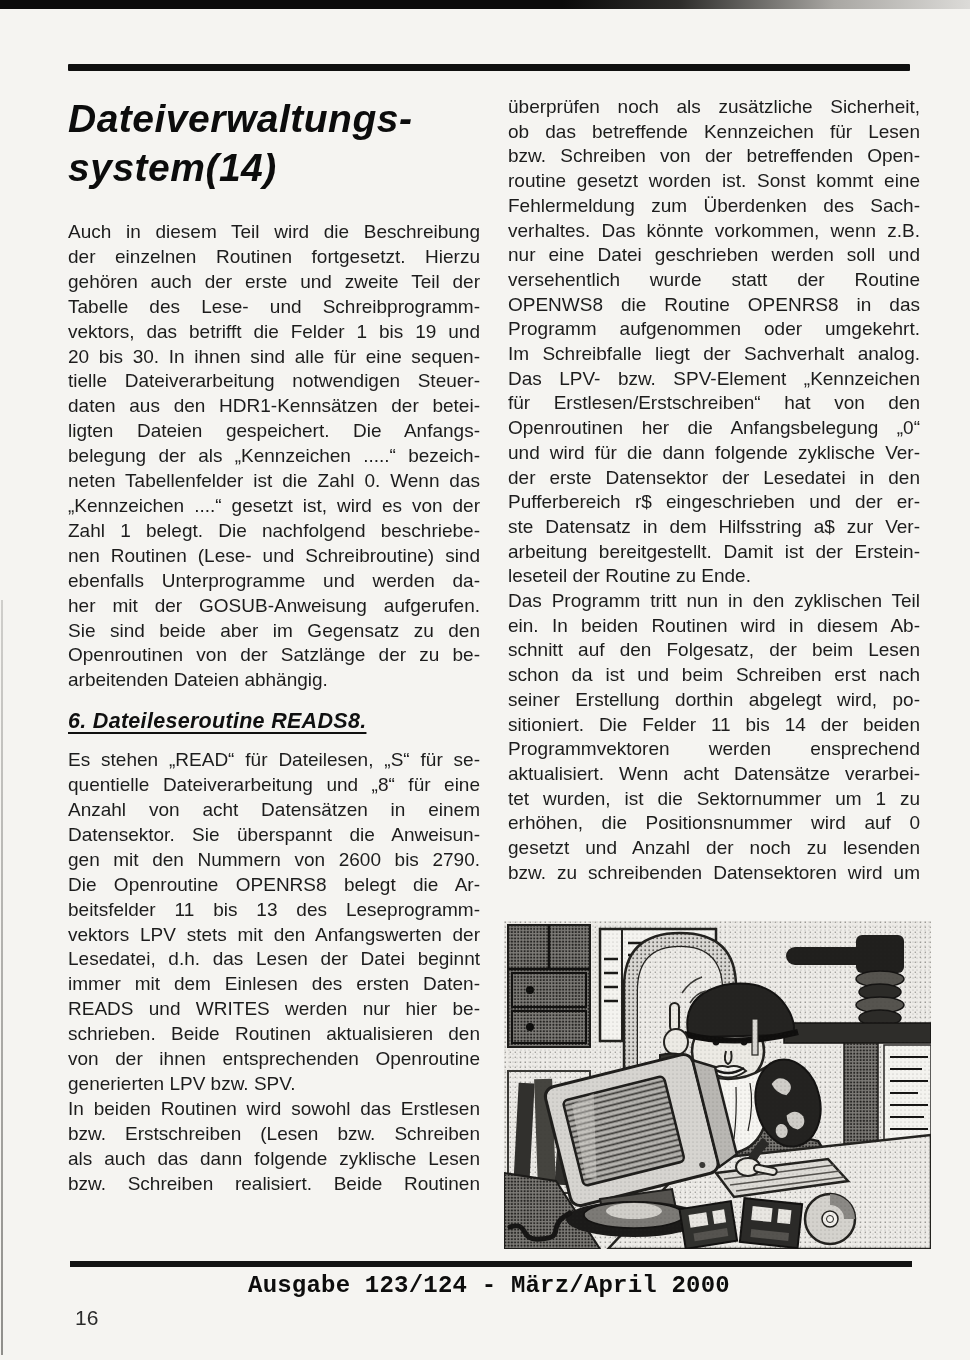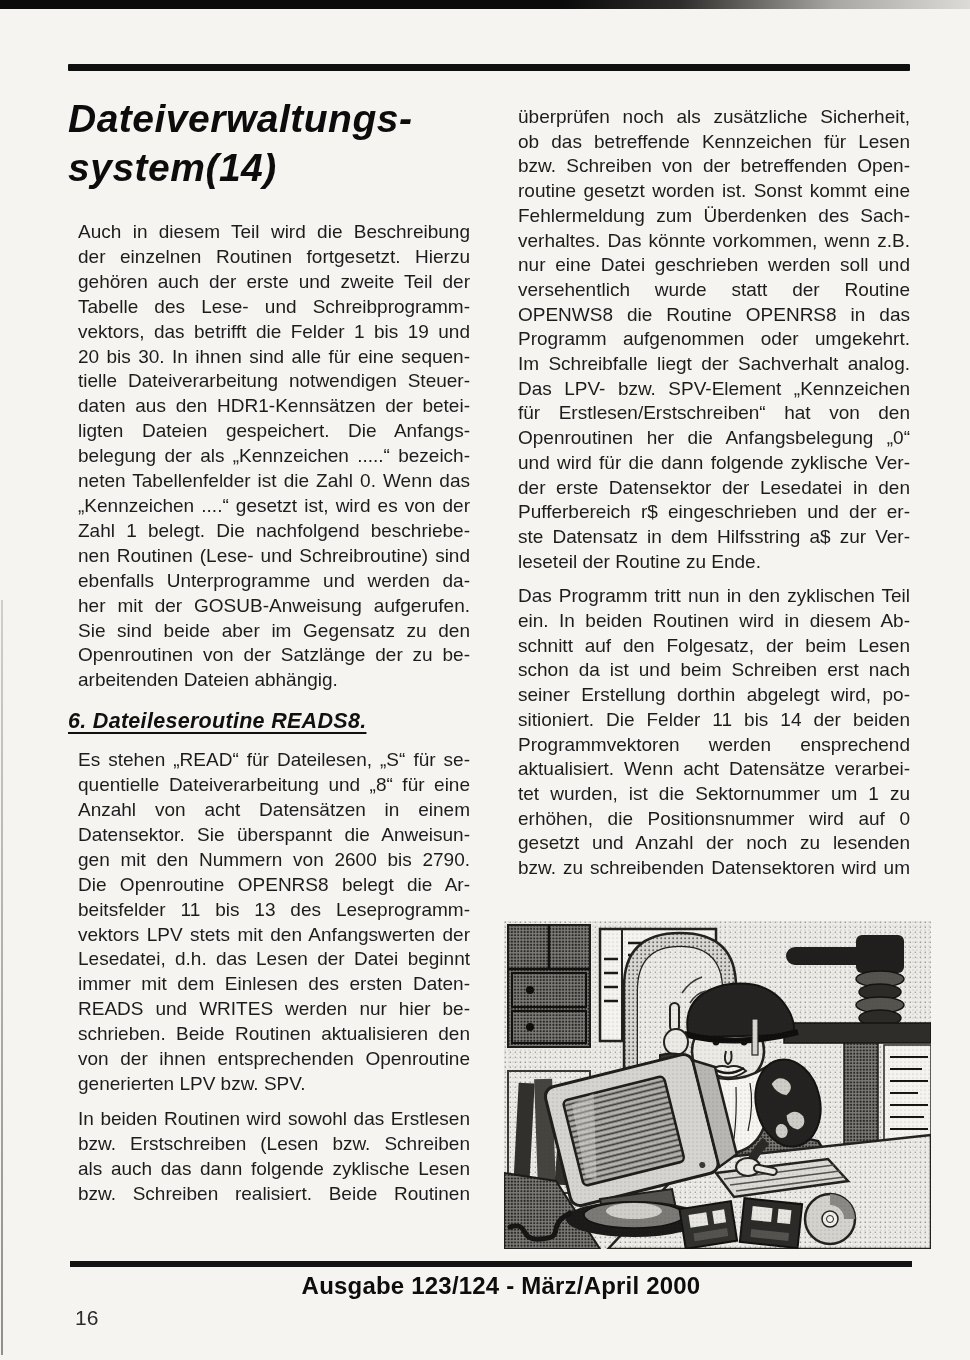--- a/index.html
+++ b/index.html
@@ -16,34 +16,34 @@
   .head-rule{position:absolute;left:68px;top:64px;width:842px;height:7px;background:#101010;border-radius:1px;}
   .foot-rule{position:absolute;left:70px;top:1261px;width:842px;height:6px;background:#131313;}
 
   .col{position:absolute;width:412px;}
   .col-left{left:68px;top:94px;}
   .col-right{left:508px;top:95px;}
 
   .title{margin:0 0 28px 0;font-family:Liberation Sans, sans-serif;font-style:italic;font-weight:700;
     font-size:39px;line-height:49px;color:#0c0c0c;letter-spacing:.5px;}
 
-  .body-lines{font-size:19px;line-height:24.9px;margin:10px;}
+  .body-lines{font-size:19px;line-height:24.9px;margin:0;}
   .col-right .body-lines{line-height:24.7px;}
   .tline{text-align:justify;text-align-last:justify;overflow:hidden;}
   .tline-end{text-align-last:left;}
 
   .section-heading{margin:16px 0 14px 0;font-size:21.5px;font-style:italic;font-weight:700;
     color:#101010;letter-spacing:.3px;text-decoration:underline;text-decoration-thickness:2px;text-underline-offset:4px;}
 
   .illustration{position:absolute;left:504px;top:921px;width:427px;height:328px;margin:0;}
   .illustration svg{display:block;width:100%;height:100%;}
 
   .footer-page{position:absolute;left:75px;top:1306px;font-size:21px;color:#2b2b2b;}
-  .footer-issue{position:absolute;left:80px;top:1272px;width:842px;text-align:center;
-    font-family:Liberation Sans, sans-serif;font-weight:700;font-size:24px;color:#0d0d0d;letter-spacing:.2px;}
+  .footer-issue{position:absolute;left:68px;top:1272px;width:842px;text-align:center;
+    font-family:Liberation Mono, monospace;font-weight:700;font-size:24px;color:#0d0d0d;letter-spacing:.2px;}
 </style>
 </head>
 <body>
 
 <div>
 
   <div class="top-scan-bar"></div>
   <div class="left-scan-line"></div>
   <div class="head-rule"></div>
 
@@ -111,20 +111,21 @@
         <div class="tline">OPENWS8 die Routine OPENRS8 in das</div>
         <div class="tline">Programm aufgenommen oder umgekehrt.</div>
         <div class="tline">Im Schreibfalle liegt der Sachverhalt analog.</div>
         <div class="tline">Das LPV- bzw. SPV-Element „Kennzeichen</div>
         <div class="tline">für Erstlesen/Erstschreiben“ hat von den</div>
         <div class="tline">Openroutinen her die Anfangsbelegung „0“</div>
         <div class="tline">und wird für die dann folgende zyklische Ver-</div>
         <div class="tline">der erste Datensektor der Lesedatei in den</div>
         <div class="tline">Pufferbereich r$ eingeschrieben und der er-</div>
         <div class="tline">ste Datensatz in dem Hilfsstring a$ zur Ver-</div>
+        <div class="tline">arbeitung bereitgestellt. Damit ist der Erstein-</div>
         <div class="tline tline-end">leseteil der Routine zu Ende.</div>
       </div>
     <div class="body-lines">
         <div class="tline">Das Programm tritt nun in den zyklischen Teil</div>
         <div class="tline">ein. In beiden Routinen wird in diesem Ab-</div>
         <div class="tline">schnitt auf den Folgesatz, der beim Lesen</div>
         <div class="tline">schon da ist und beim Schreiben erst nach</div>
         <div class="tline">seiner Erstellung dorthin abgelegt wird, po-</div>
         <div class="tline">sitioniert. Die Felder 11 bis 14 der beiden</div>
         <div class="tline">Programmvektoren werden ensprechend</div>

